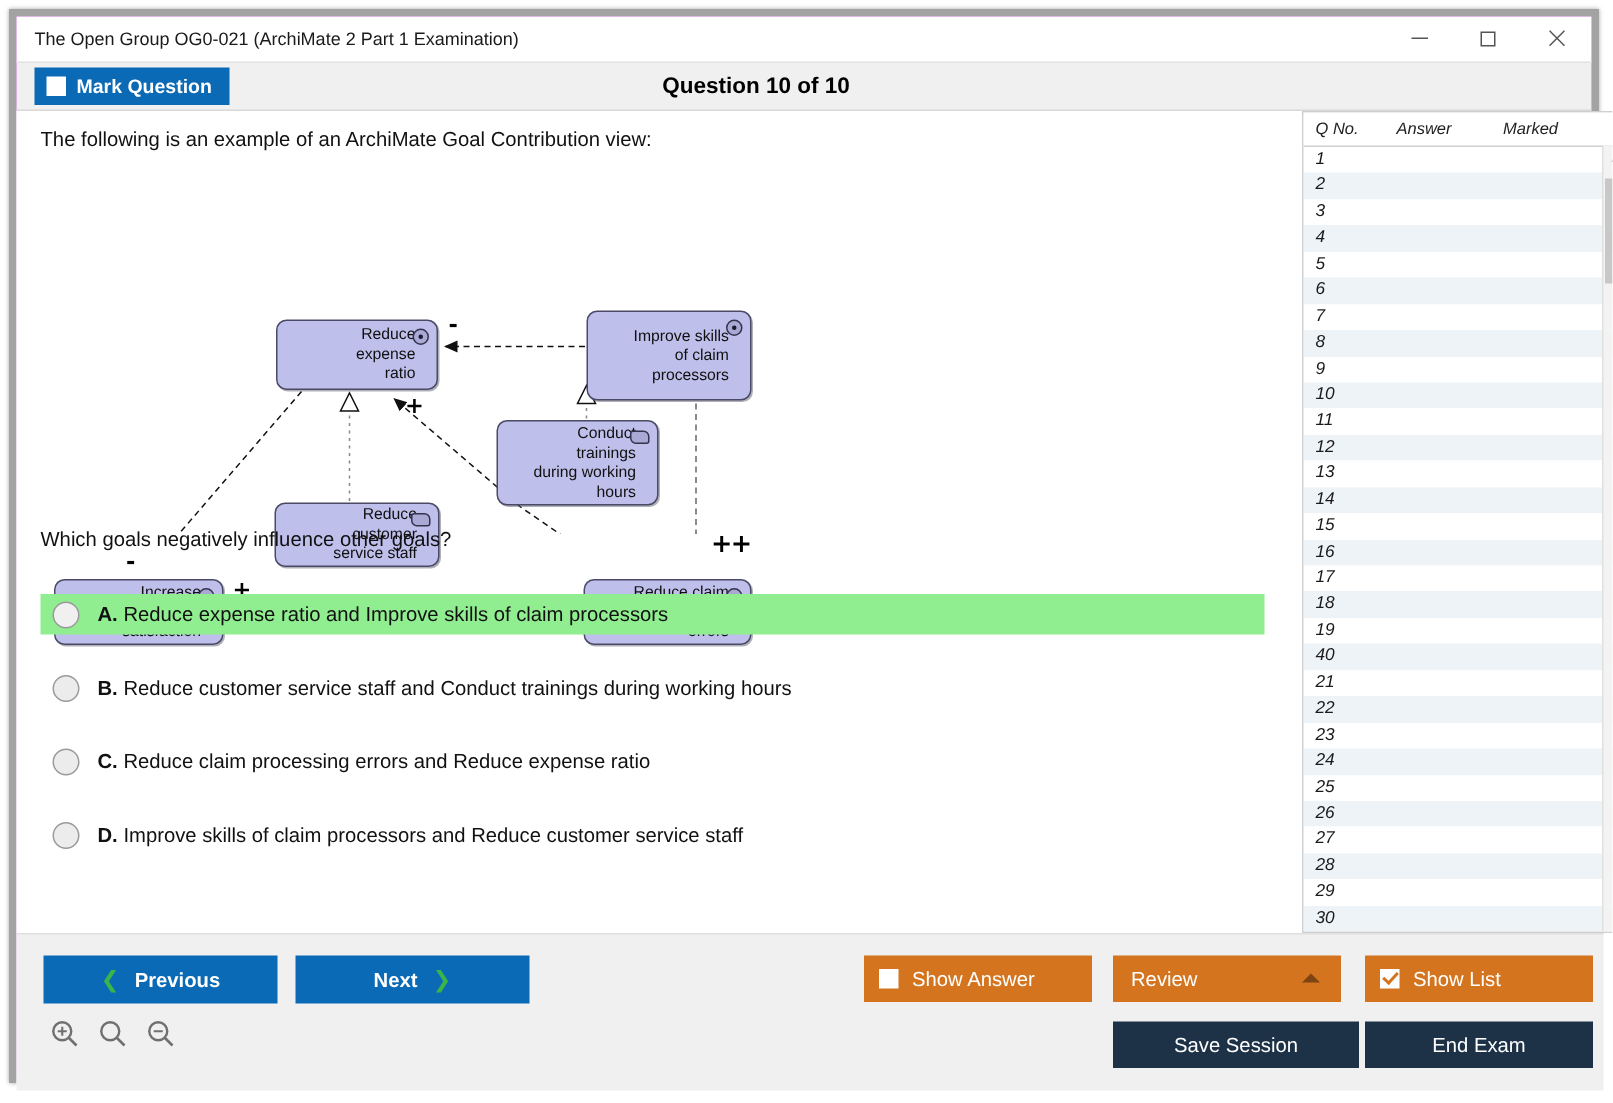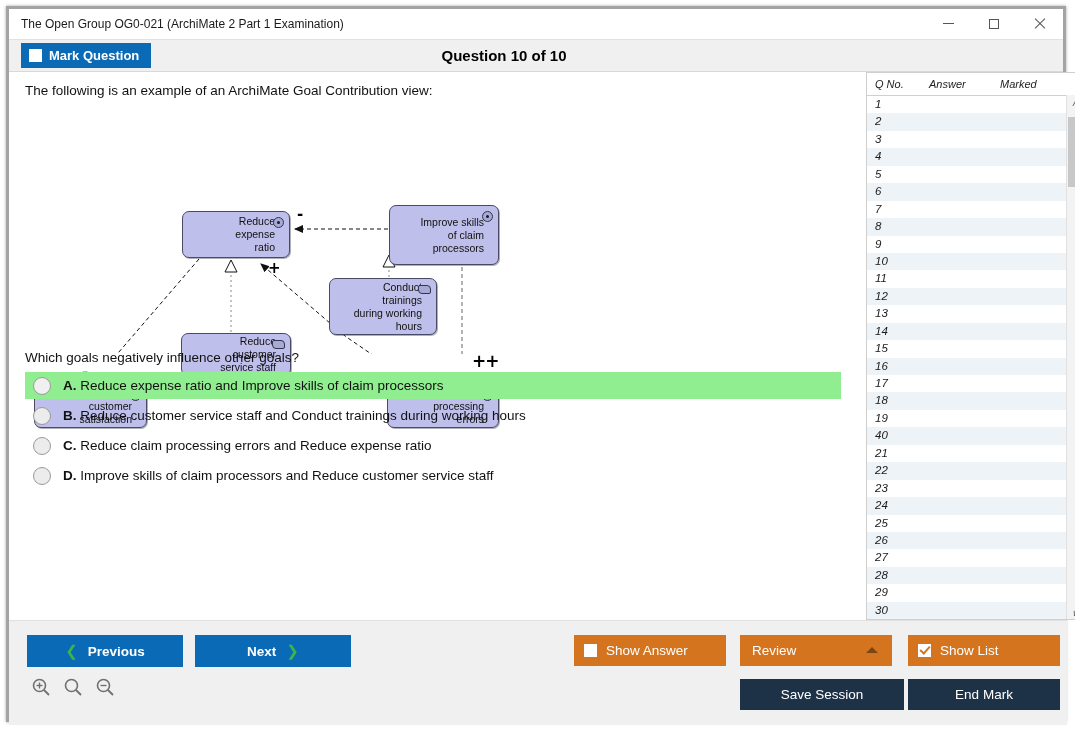--- a/index.html
+++ b/index.html
@@ -12,21 +12,21 @@
     width: 1075px; height: 735px;
     background: #ffffff;
     overflow: hidden;
   }
   
   .window {
     position: absolute;
     left: 6px; top: 6px;
     width: 1060px; height: 716px;
     background: #d946ef;
-    border: 3px solid #a3a3a3;
+    border: 5px solid #a3a3a3;
     box-sizing: border-box;
     box-shadow: 0 0 3px rgba(0,0,0,.35);
   }
   .titlebar {
     position: relative;
     height: 30px;
     background: #ffffff;
     border-bottom: 1px solid #e2e2e2;
   }
   .title-text {
@@ -163,20 +163,21 @@
     left: 16px; top: 300px;
     width: 816px;
   }
   .option {
     position: relative;
     height: 27px;
     display: flex; align-items: center;
     cursor: pointer;
     padding-left: 8px;
     margin-bottom: 3px;
+    margin-top: 22px;
   }
   .option.correct { background: #90ee90; }
   .radio {
     width: 16px; height: 16px; border-radius: 50%;
     border: 1px solid #9a9a9a;
     background: #ececec;
     flex: 0 0 auto;
     margin-right: 12px;
   }
   .option.correct .radio { background: #f0f0f0; }
@@ -641,21 +642,21 @@
 
         <button class="btn btn-orange btn-show-list">
           <span class="chk-box checked"></span>
           <span>Show List</span>
         </button>
 
         <button class="btn btn-dark btn-save">
           <span>Save Session</span>
         </button>
         <button class="btn btn-dark btn-end">
-          <span>End Mark</span>
+          <span>End Exam</span>
         </button>
 
         <div class="zooms">
           <span class="zicon">
             <svg width="20" height="20" viewBox="0 0 20 20">
                 <circle cx="8.5" cy="8.5" r="6" fill="none" stroke="#707070" stroke-width="1.6"></circle>
                 <line x1="13" y1="13" x2="18" y2="18" stroke="#707070" stroke-width="1.8"></line>
                 <line x1="5.5" y1="8.5" x2="11.5" y2="8.5" stroke="#707070" stroke-width="1.4"></line>
                 <line x1="8.5" y1="5.5" x2="8.5" y2="11.5" stroke="#707070" stroke-width="1.4"></line>
               </svg>

